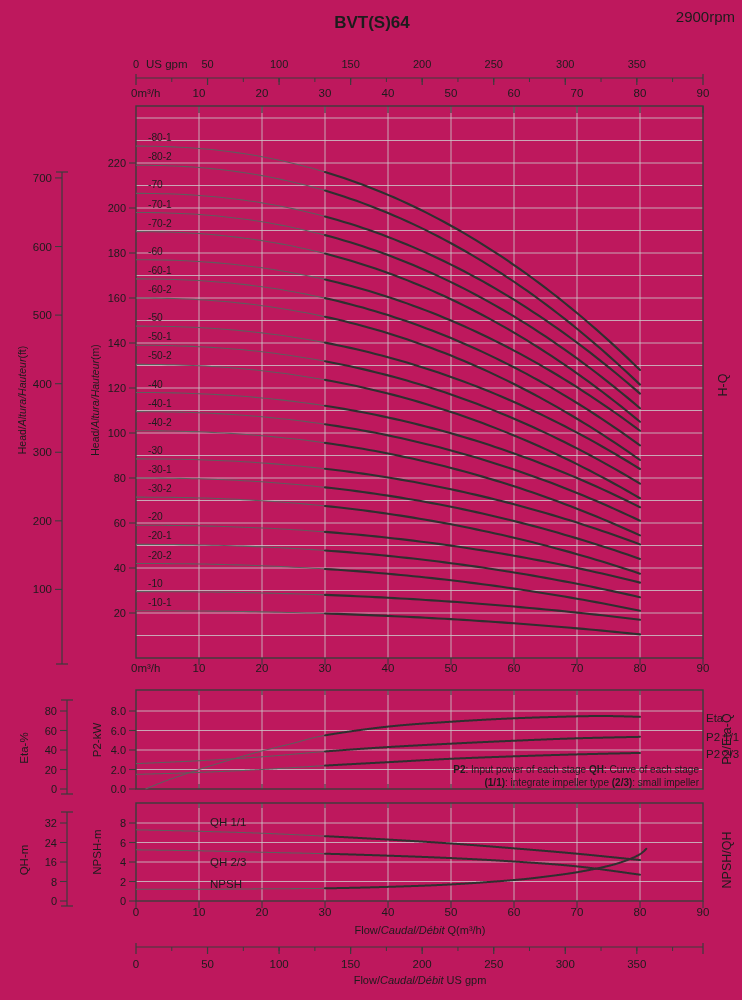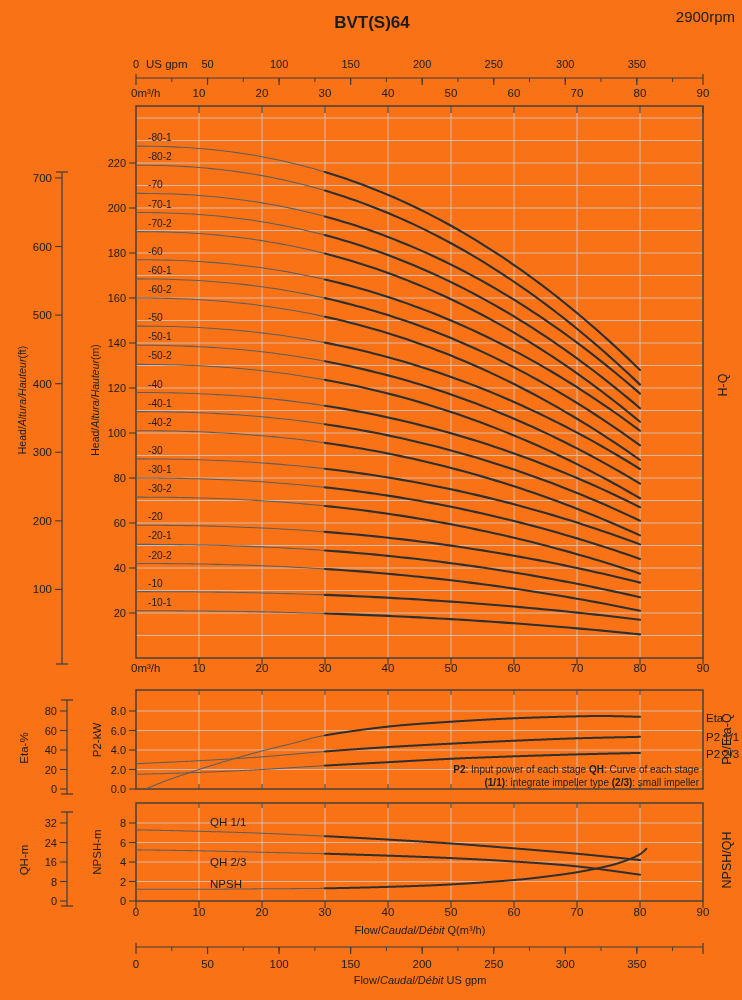--- a/index.html
+++ b/index.html
@@ -1,17 +1,17 @@
 <!DOCTYPE html>
 <html><head>
 <meta charset="utf-8">
 <style>
   html,body{margin:0;padding:0;background:#ffffff;}
   body{font-family:"Liberation Sans", sans-serif;}
-  .page{width:742px;height:1000px;position:relative;background:#f97316;overflow:hidden;}
+  .page{width:742px;height:1000px;position:relative;background:#be185d;overflow:hidden;}
   svg text{font-family:"Liberation Sans", sans-serif;fill:#1c1c1c;}
   .title{font-size:17px;font-weight:bold;}
   .rpm{font-size:15px;}
 </style>
 </head>
 <body>
 
 <div class="page">
   <svg id="chart" viewBox="0 0 742 1000" width="742" height="1000" xmlns="http://www.w3.org/2000/svg">
     <text class="title" x="372" y="28" text-anchor="middle">BVT(S)64</text>

